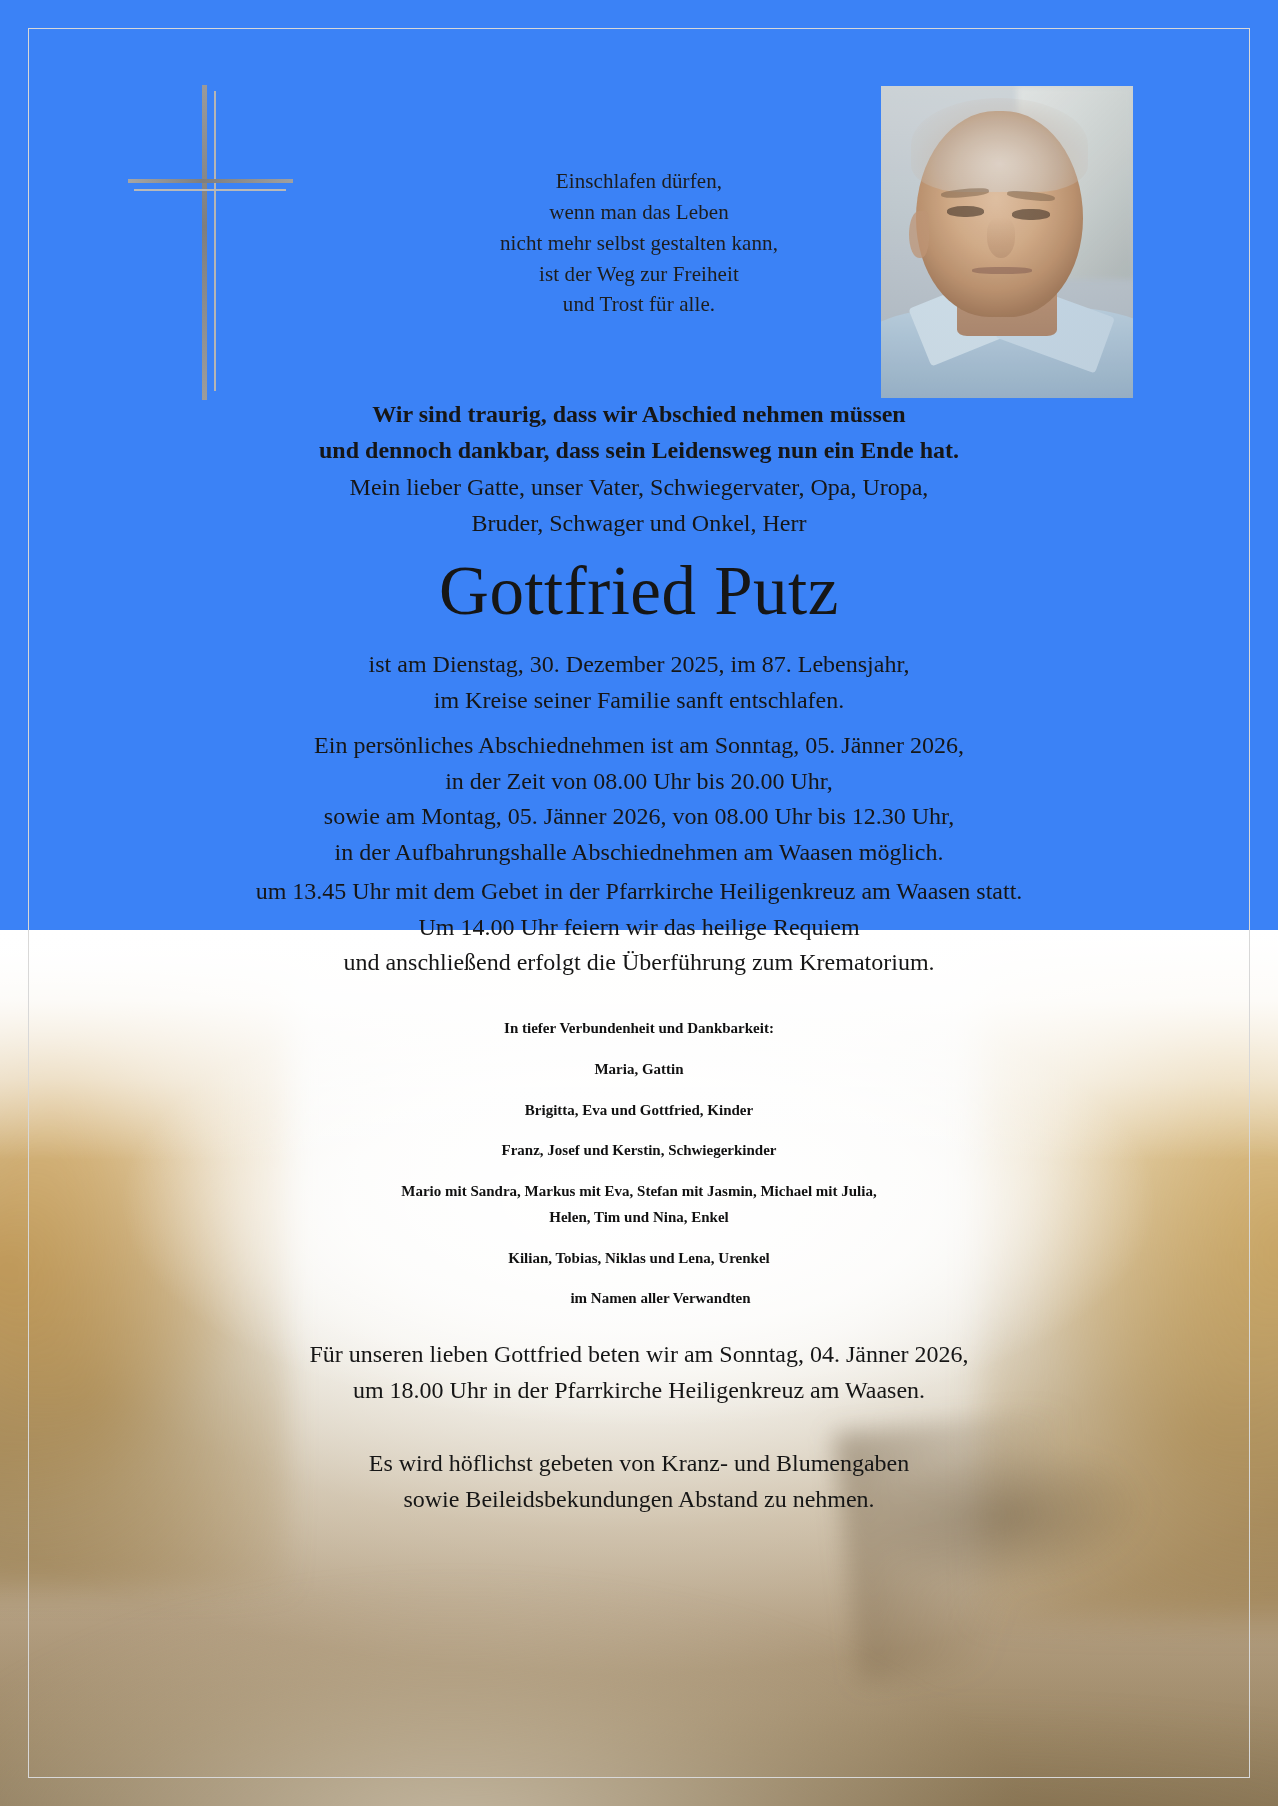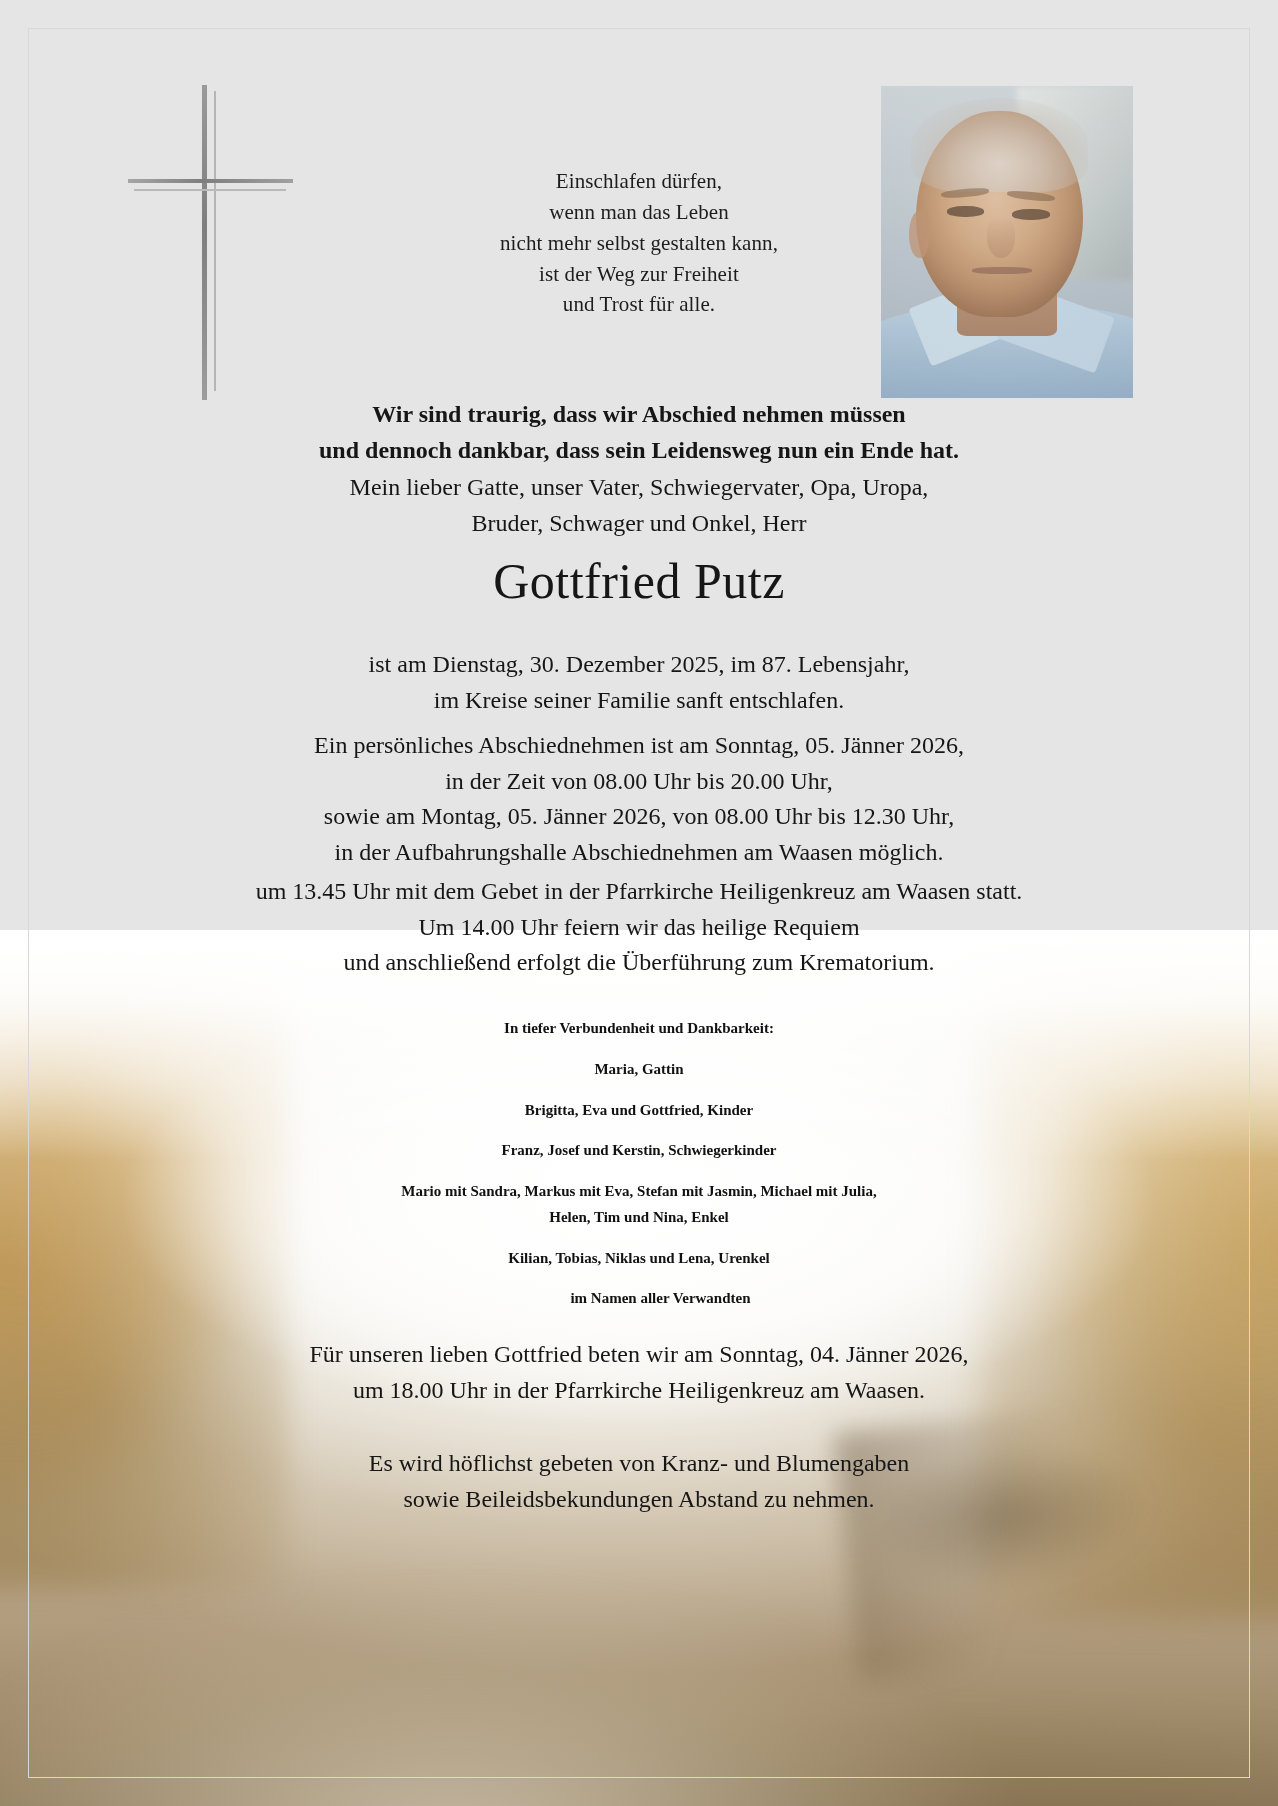--- a/index.html
+++ b/index.html
@@ -8,21 +8,21 @@
     background: #ffffff;
   }
   body {
     font-family: "Liberation Serif", "DejaVu Serif", serif;
   }
 
   .page {
     position: relative;
     width: 1278px;
     height: 1806px;
-    background: #e5e5e5;
+    background: #3b82f6;
     overflow: hidden;
     box-sizing: border-box;
   }
 
   
   .page-frame {
     position: absolute;
     left: 28px;
     top: 28px;
     right: 28px;
@@ -323,21 +323,21 @@
     position: absolute;
     left: 0;
     right: 0;
     text-align: center;
     color: #161616;
   }
   .block .ln { display: block; }
 
   .b-intro     { top: 397px;  font-size: 24px; line-height: 1.48; font-weight: bold; }
   .b-relations { top: 470px;  font-size: 24px; line-height: 1.48; }
-  .b-name      { top: 555px;  font-size: 50px; line-height: 1.06; letter-spacing: 0.5px; }
+  .b-name      { top: 555px;  font-size: 69px; line-height: 1.06; letter-spacing: 0.5px; }
   .b-death     { top: 647px;  font-size: 24px; line-height: 1.48; }
   .b-viewing   { top: 728px;  font-size: 24px; line-height: 1.48; }
   .b-ceremony  { top: 874px;  font-size: 24px; line-height: 1.48; }
 
   .b-family {
     top: 1018px;
     font-size: 15px;
     line-height: 1.45;
     font-weight: bold;
     color: #111111;

